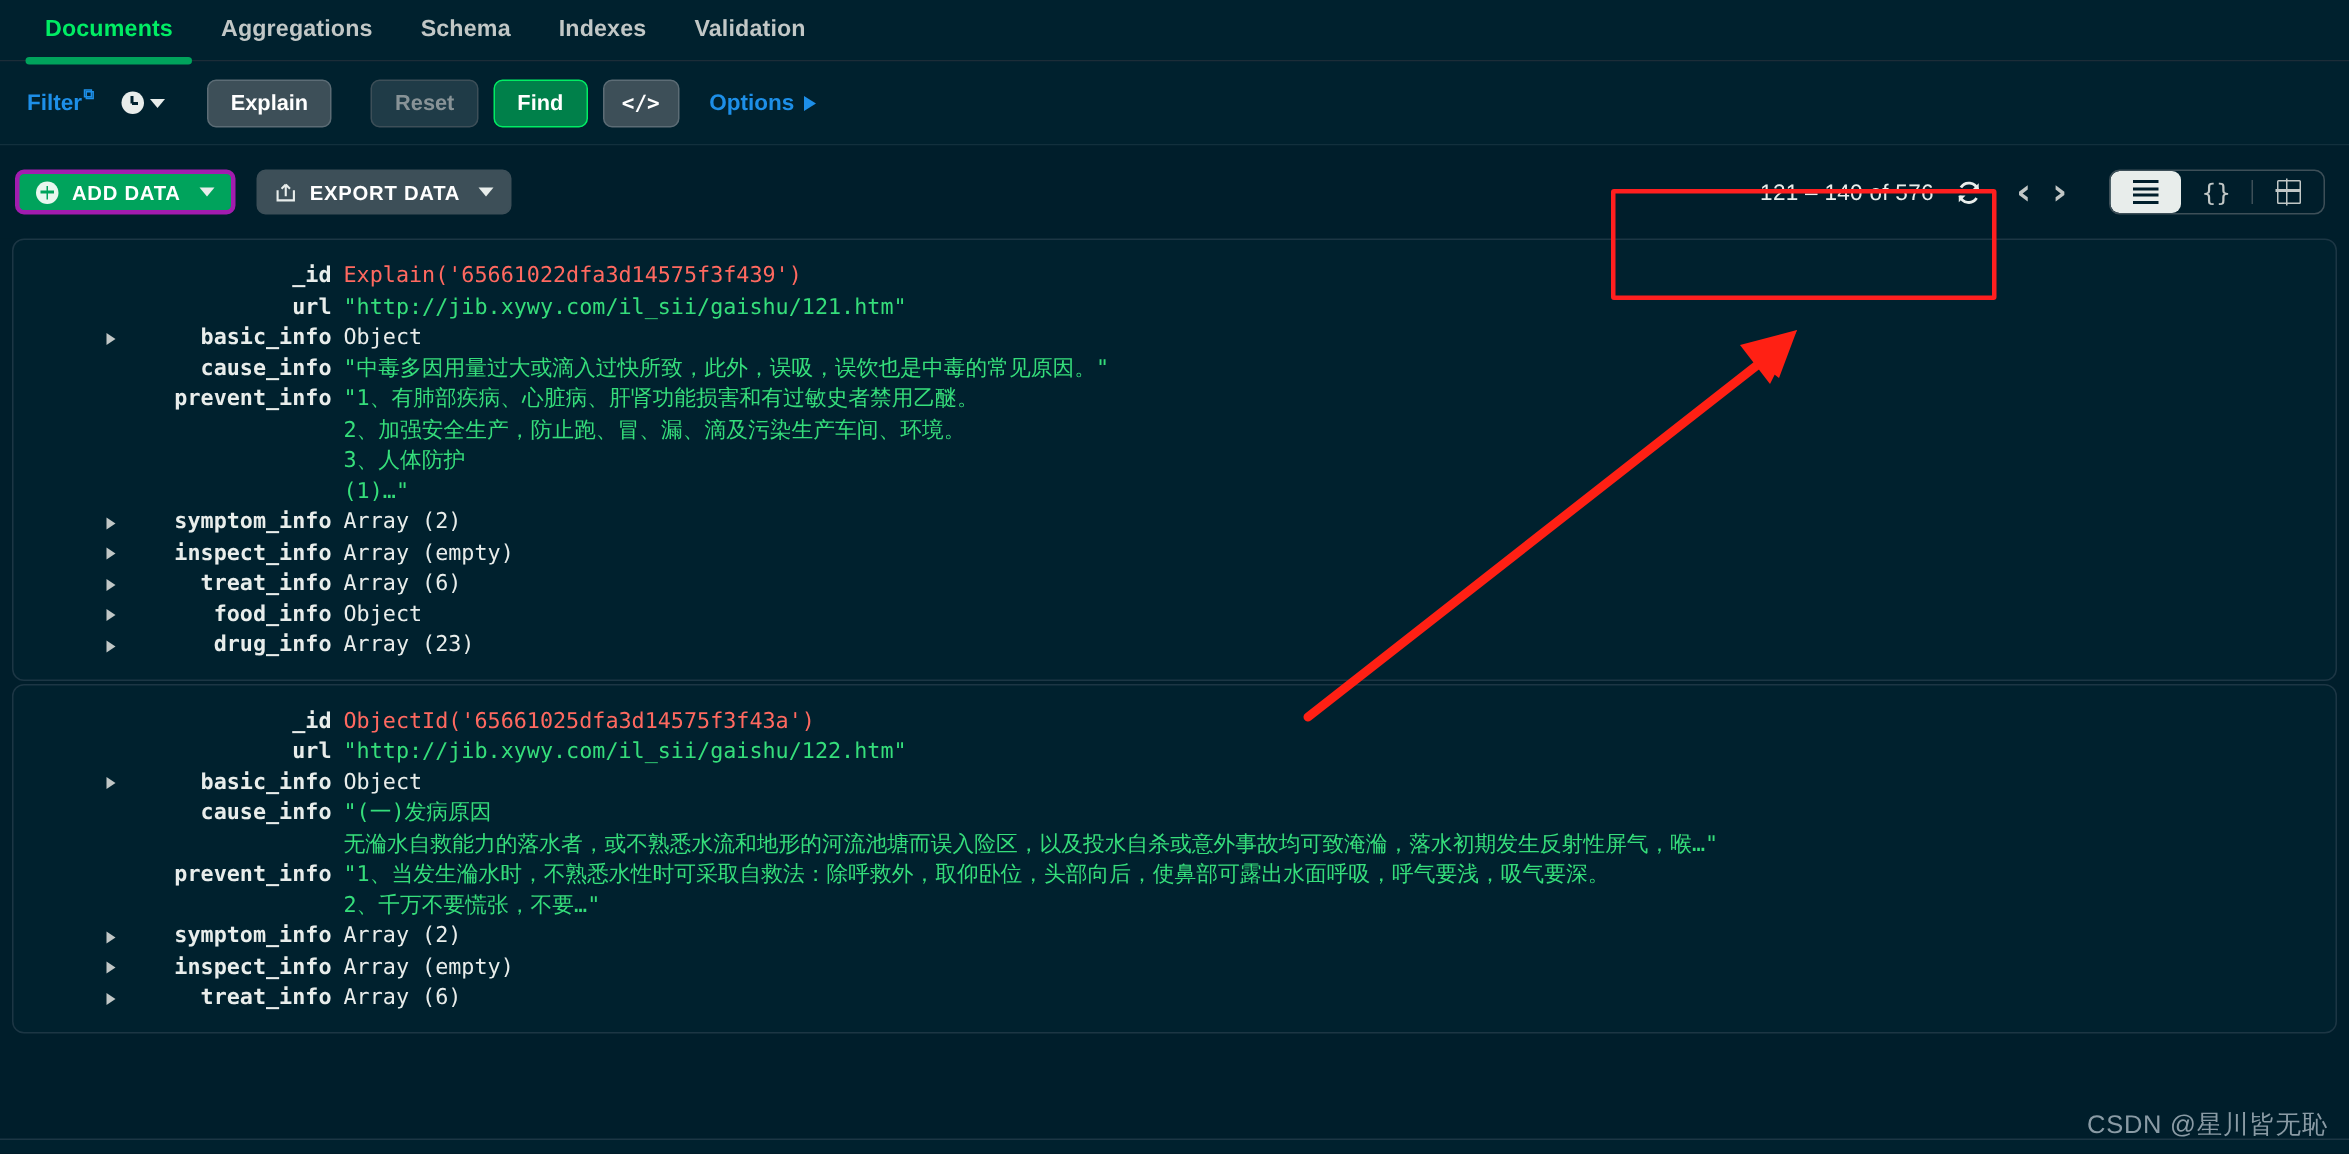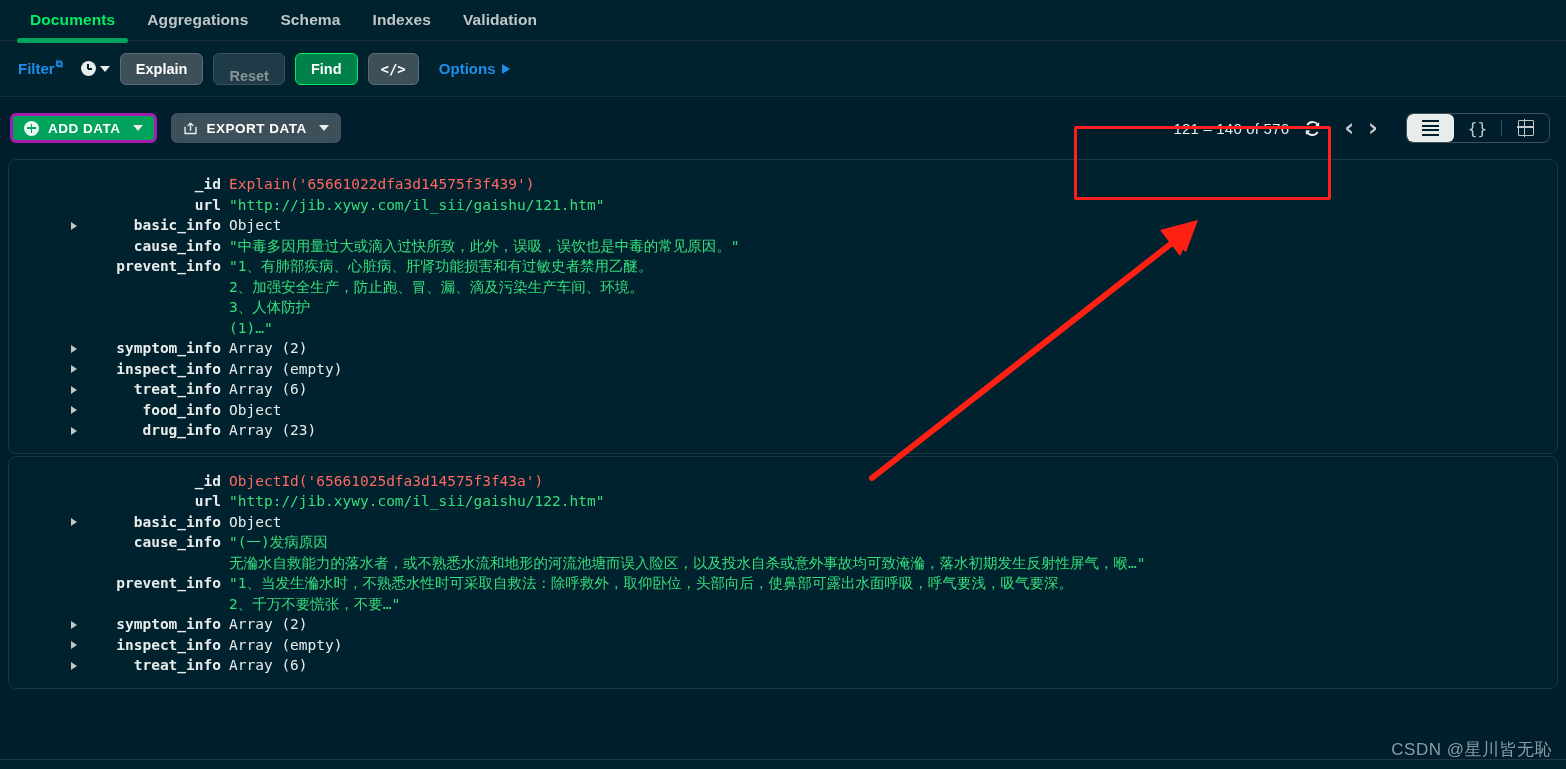--- a/index.html
+++ b/index.html
@@ -72,22 +72,22 @@
     font-size: 15px; letter-spacing: .4px;
   }
   .query-input::placeholder { color: #889397; }
 
   .qbtn {
     font-size: 14.5px; font-weight: bold; color: #fff;
     border-radius: 6px; cursor: pointer; white-space: nowrap;
     display: flex; align-items: center; justify-content: center;
     height: 32px; padding: 0 15px;
   }
-  .qbtn.explain { background: #3d4f58; border: 1px solid #5c6c75; margin-left: 10px; }
-  .qbtn.reset   { background: #1f3b47; border: 1px solid #3d4f58; color: #889397; margin-left: 10px; align-items: flex-end; }
+  .qbtn.explain { background: #3d4f58; border: 1px solid #5c6c75; margin-left: 28px; }
+  .qbtn.reset   { background: #1f3b47; border: 1px solid #3d4f58; color: #889397; margin-left: 26px; }
   .qbtn.find    { background: #00804a; border: 1px solid #00ed64; margin-left: 10px; }
   .qbtn.code    { background: #3d4f58; border: 1px solid #5c6c75; margin-left: 10px;
                   font-family: "DejaVu Sans Mono", monospace; font-size: 14px; padding: 0 12px; }
   .options {
     display: flex; align-items: center; gap: 7px;
     margin-left: 20px; color: #1d8fe8; font-size: 15px; font-weight: bold;
     cursor: pointer;
   }
   .caret-r {
     width: 0; height: 0; border-top: 5px solid transparent;

